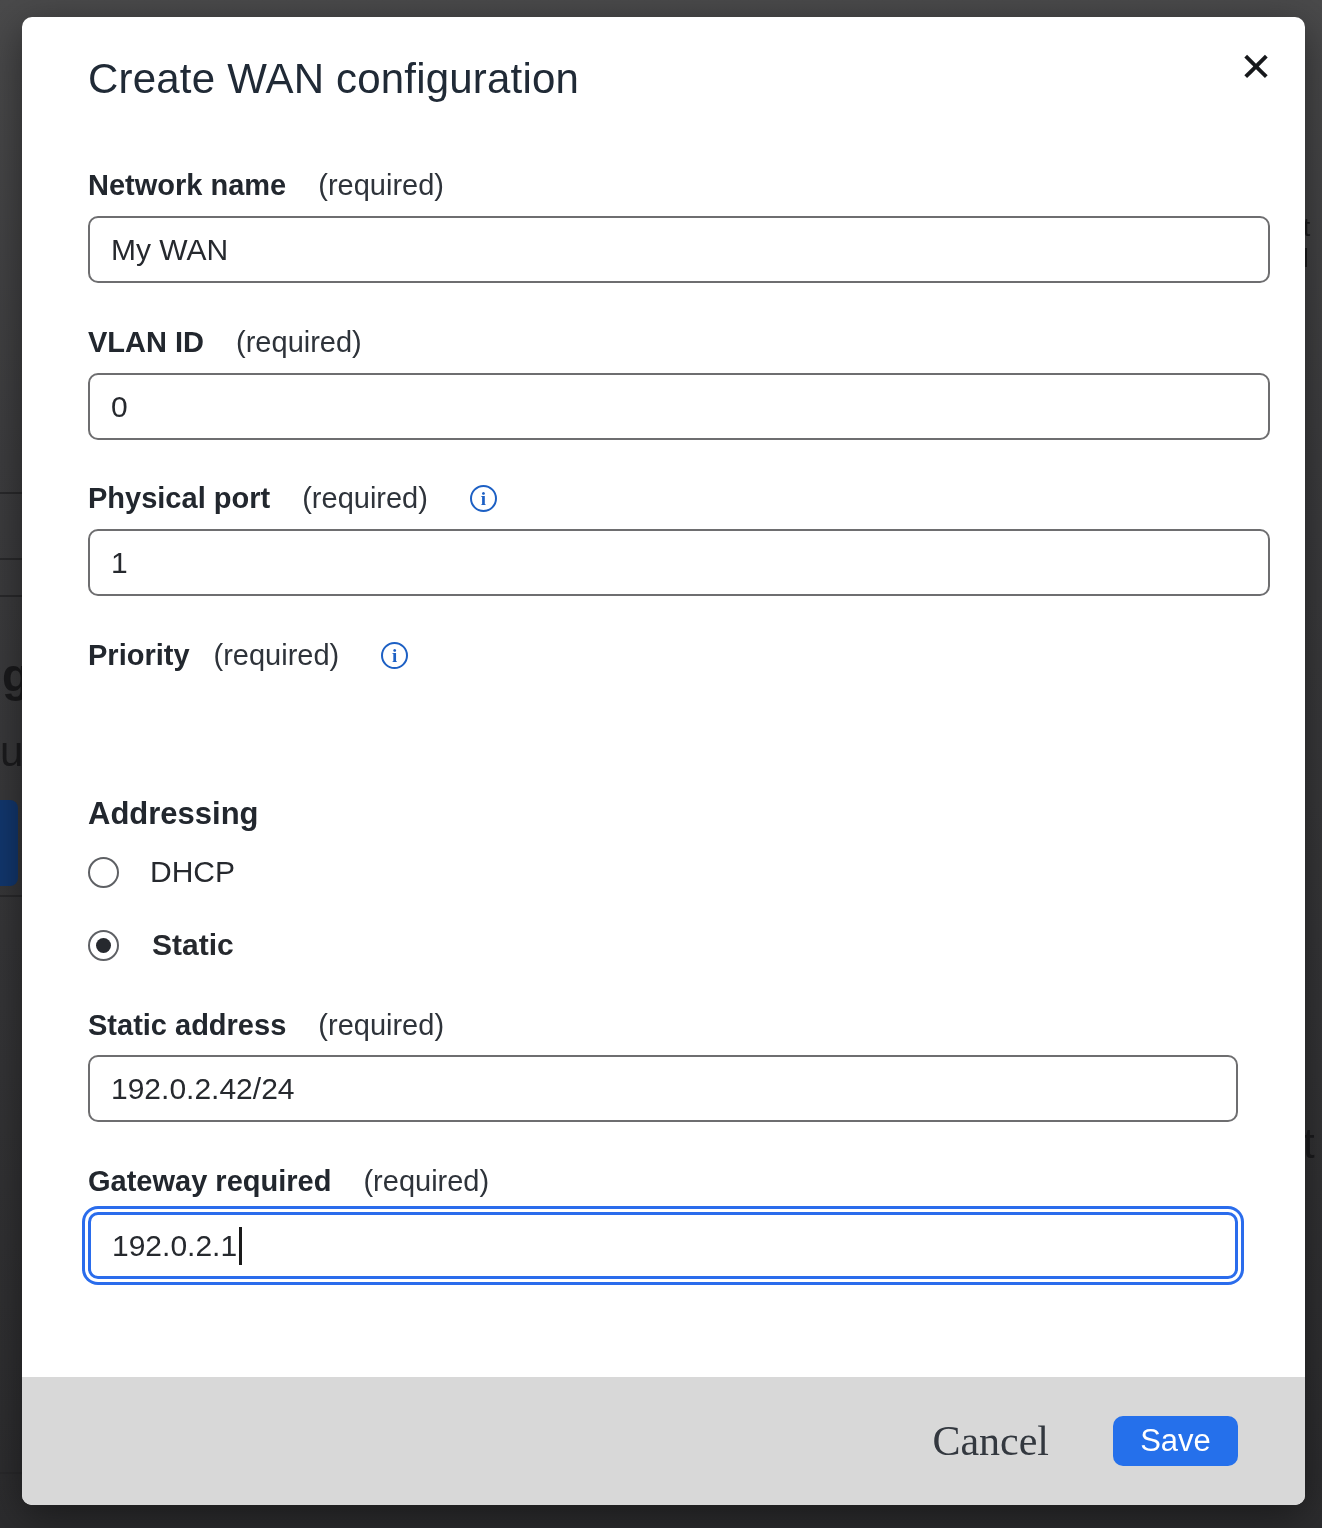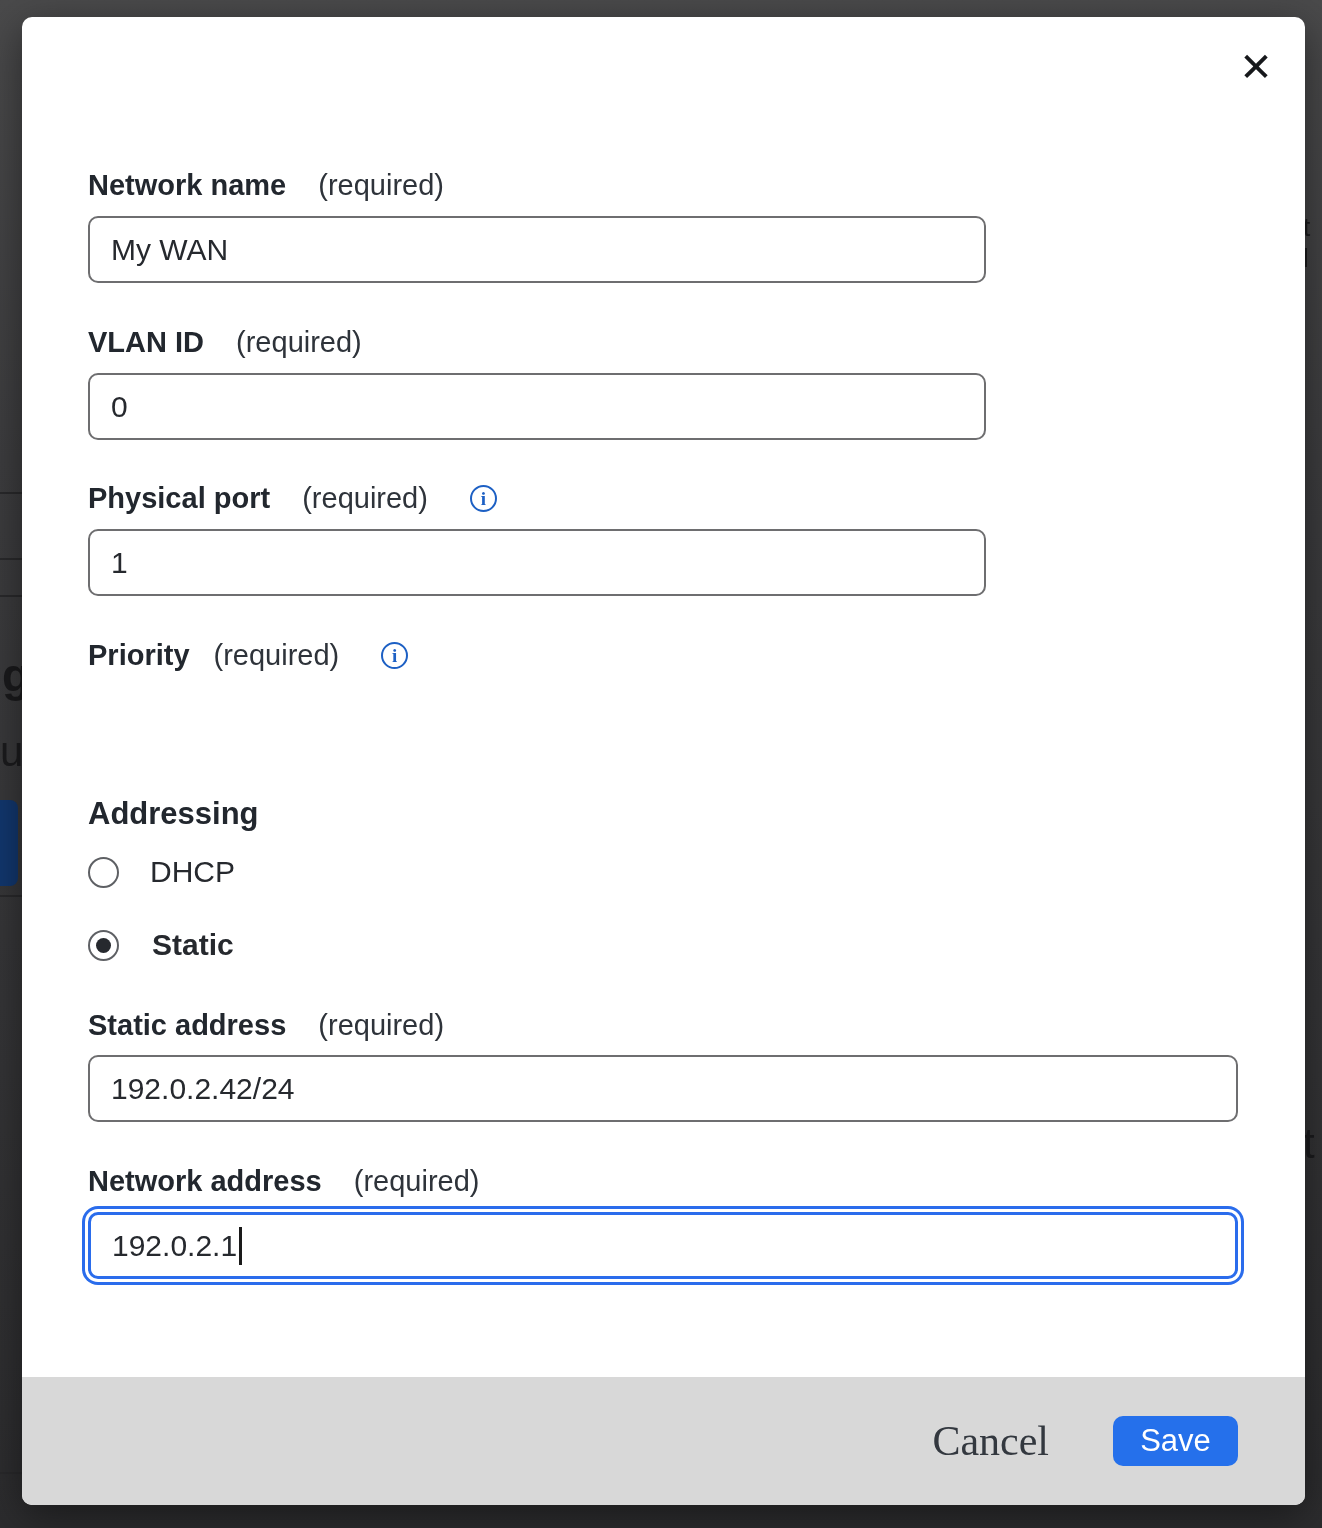--- a/index.html
+++ b/index.html
@@ -56,21 +56,21 @@
   .info-icon {
     display: inline-flex; align-items: center; justify-content: center;
     width: 27px; height: 27px; margin-left: 18px;
     border: 2.5px solid #1d60c4; border-radius: 50%;
     color: #1d60c4; font-size: 19px; font-weight: bold;
     font-family: "Liberation Serif", serif;
     cursor: pointer; flex: 0 0 auto;
   }
   .text-input {
     position: absolute; left: 66px;
-    height: 67px; width: 898px;
+    height: 67px; width: 1182px;
     border: 2px solid #6e6e70; border-radius: 10px;
     background: #fff;
     display: flex; align-items: center;
     padding-left: 21px;
     font-size: 30px; color: #26292e;
     cursor: text;
   }
   .text-input.wide { width: 1150px; }
   .text-input.focused {
     border: 3px solid #2a6cec;
@@ -130,20 +130,21 @@
 <div class="bg-frag bg-letter" style="left:2px; top:648px;">g</div>
 <div class="bg-frag bg-letter-plain" style="left:0; top:728px;">u</div>
 <div class="bg-frag bg-bluebtn"></div>
 <div class="bg-frag bg-line" style="left:0; top:895px; width:68px;"></div>
 <div class="bg-frag bg-line" style="left:0; top:1472px; width:66px;"></div>
 <div class="bg-frag bg-letter-plain" style="left:1303px; top:212px; font-size:26px;">t l</div>
 <div class="bg-frag bg-letter-plain" style="left:1303px; top:1120px;">t</div>
 
 <div class="modal">
 
+  <div class="modal-title">Create WAN configuration</div>
   <div class="close-btn">✕</div>
 
   <div class="field-label" style="top:152px;">
     <span class="lbl">Network name</span><span class="req"> (required)</span>
   </div>
   <div class="text-input" style="top:199px;">
     <span>My WAN</span>
   </div>
 
   <div class="field-label" style="top:309px;">
@@ -181,21 +182,21 @@
   </div>
 
   <div class="field-label" style="top:992px;">
     <span class="lbl">Static address</span><span class="req"> (required)</span>
   </div>
   <div class="text-input wide" style="top:1038px;">
     <span>192.0.2.42/24</span>
   </div>
 
   <div class="field-label" style="top:1148px;">
-    <span class="lbl">Network address</span><span class="req"> (required)</span>
+    <span class="lbl">Gateway required</span><span class="req"> (required)</span>
   </div>
   <div class="text-input wide focused" style="top:1195px;">
     <span>192.0.2.1</span>
       <span class="caret"></span>
   </div>
 
   <div class="modal-footer">
     <button class="cancel-btn">Cancel</button>
     <button class="save-btn">Save</button>
   </div>

